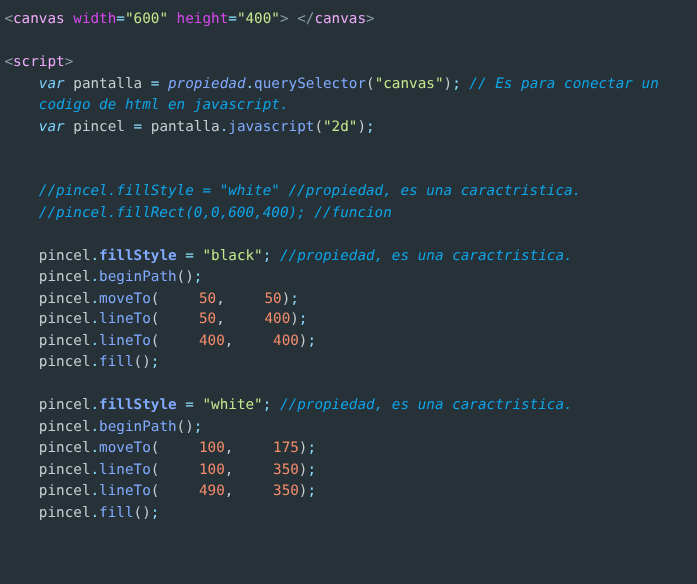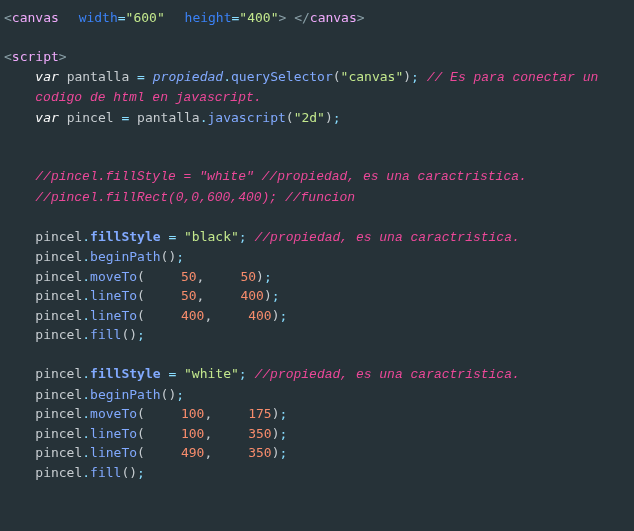--- a/index.html
+++ b/index.html
@@ -14,32 +14,32 @@
     height: 531px;
     overflow: hidden;
   }
   pre {
     margin: 0;
     padding: 8px 4px;
     white-space: pre;
   }
   .tag-bracket { color: #8aa0a8; }
   .tag-name { color: #f0abfc; }
-  .attr-name { color: #3b82f6; margin-left: 12px; }
+  .attr-name { color: #d946ef; }
   .attr-eq { color: #89ddff; }
   .string { color: #c3e88d; }
-  .keyword { color: #ffffff; font-style: italic; }
+  .keyword { color: #7dd3fc; font-style: italic; }
   .varname { color: #c7cdd1; }
   .op { color: #89ddff; }
   .ident { color: #82aaff; font-weight: bold; }
   .func { color: #82aaff; }
   .obj { color: #c7cdd1; }
   .docobj { color: #82aaff; font-style: italic; }
   .num { color: #f78c6c; margin-left: 36px; }
-  .comment { color: #ec4899; font-style: italic; font-family: Liberation Mono, monospace; }
+  .comment { color: #0ea5e9; font-style: italic; }
   .paren { color: #c7cdd1; }
   .semi { color: #89ddff; }
   .dot { color: #89ddff; }
 </style>
 </head>
 <body>
 
 <pre><span><span class="tag-bracket">&lt;</span><span class="tag-name">canvas</span> <span class="attr-name">width</span><span class="attr-eq">=</span><span class="string">"600"</span> <span class="attr-name">height</span><span class="attr-eq">=</span><span class="string">"400"</span><span class="tag-bracket">&gt;</span><span> </span><span class="tag-bracket">&lt;/</span><span class="tag-name">canvas</span><span class="tag-bracket">&gt;</span></span>
 
 <span><span class="tag-bracket">&lt;</span><span class="tag-name">script</span><span class="tag-bracket">&gt;</span></span>

